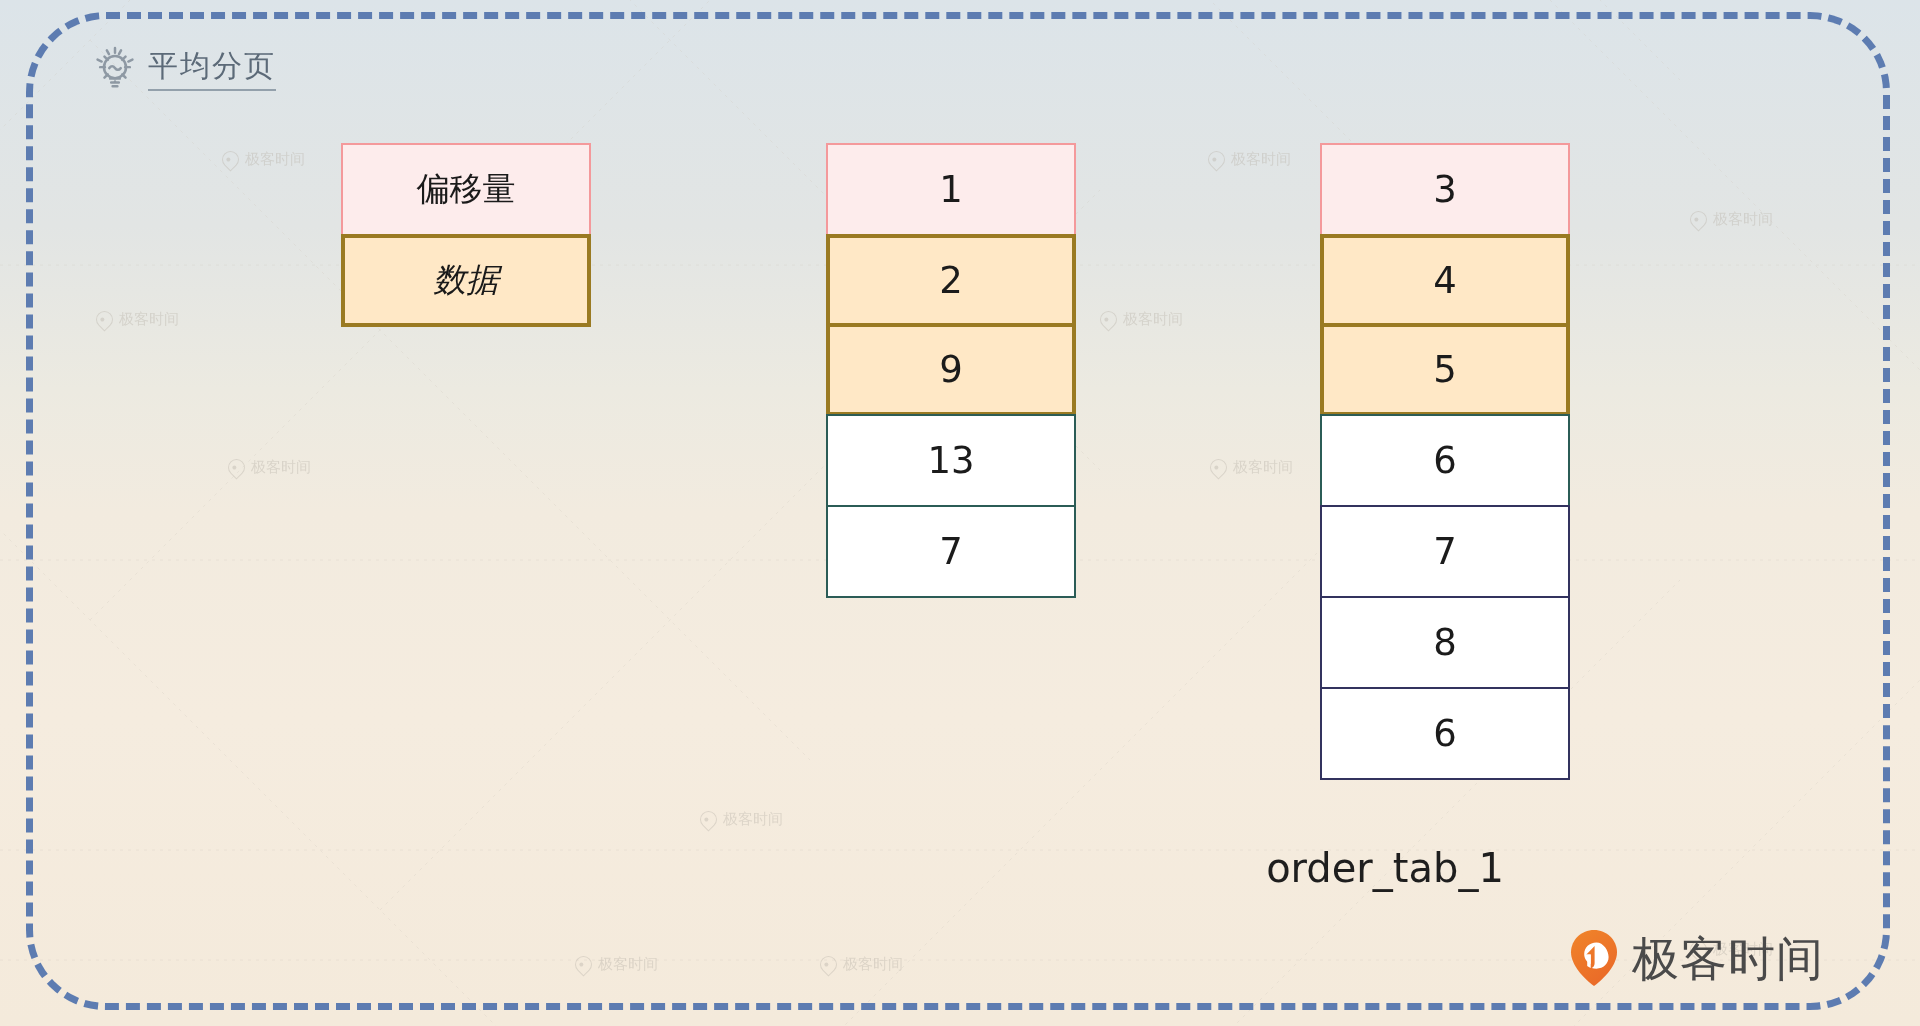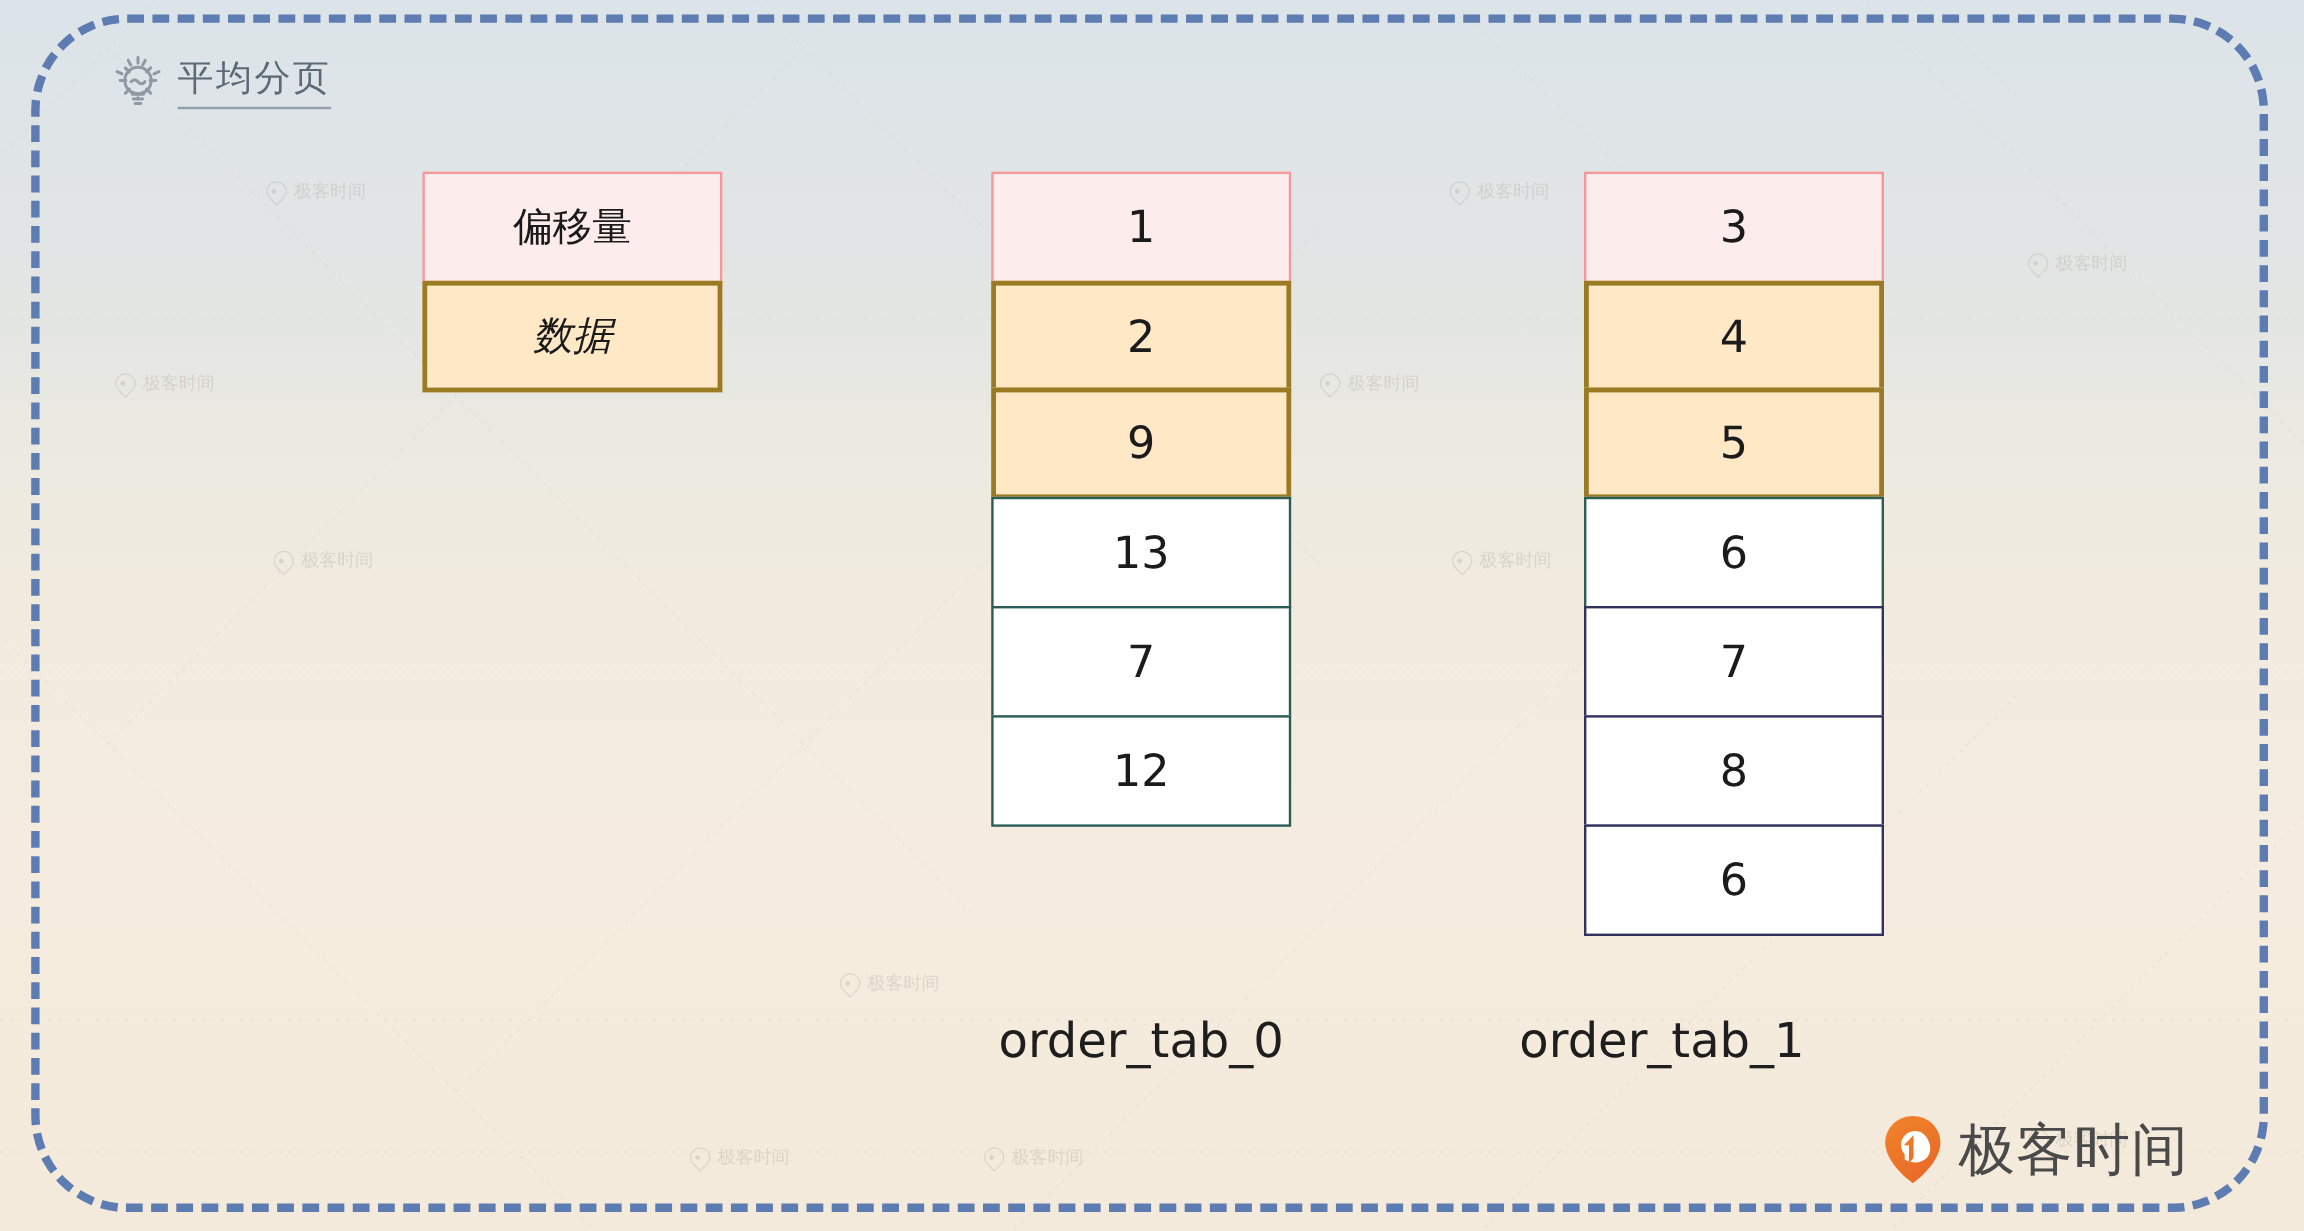--- a/index.html
+++ b/index.html
@@ -112,21 +112,21 @@
     font-family: "DejaVu Sans", "Liberation Sans", sans-serif;
   }
   .cell.pink   { background: #fdecec; border: 2px solid #f4999b; }
   .cell.orange { background: #ffe8c6; border: 4px solid #9a7a22; }
   .cell.teal   { background: #ffffff; border: 2px solid #2b5c56; }
   .cell.navy   { background: #ffffff; border: 2px solid #32325e; }
 
   
   .legend {
     position: absolute;
-    left: 352px;
+    left: 341px;
     top: 143px;
     width: 250px;
   }
   .legend .cell {
     width: 250px;
     height: 93px;
     font-size: 33px;
     color: #1a1a1a;
   }
   .legend .cell.orange { margin-top: -2px; font-style: italic; }
@@ -268,34 +268,32 @@
     <div class="cell pink">偏移量</div>
     <div class="cell orange">数据</div>
   </div>
 
   <div class="column" id="col-0">
     <div class="cell pink">1</div>
     <div class="cell orange">2</div>
     <div class="cell orange">9</div>
     <div class="cell teal">13</div>
     <div class="cell teal">7</div>
-    <div class="cell teal">12</div>
   </div>
 
   <div class="column" id="col-1">
     <div class="cell pink">3</div>
     <div class="cell orange">4</div>
     <div class="cell orange">5</div>
     <div class="cell teal">6</div>
     <div class="cell navy">7</div>
     <div class="cell navy">8</div>
     <div class="cell navy">6</div>
   </div>
 
-  <div class="col-label" id="label-0">order_tab_0</div>
   <div class="col-label" id="label-1">order_tab_1</div>
 
   <div class="brand">
     <svg class="brand-mark" viewBox="0 0 56 60">
       <defs>
         <linearGradient id="gt" x1="0" y1="0" x2="0.6" y2="1">
           <stop offset="0%" stop-color="#f0852a"></stop>
           <stop offset="100%" stop-color="#ea6a28"></stop>
         </linearGradient>
       </defs>

